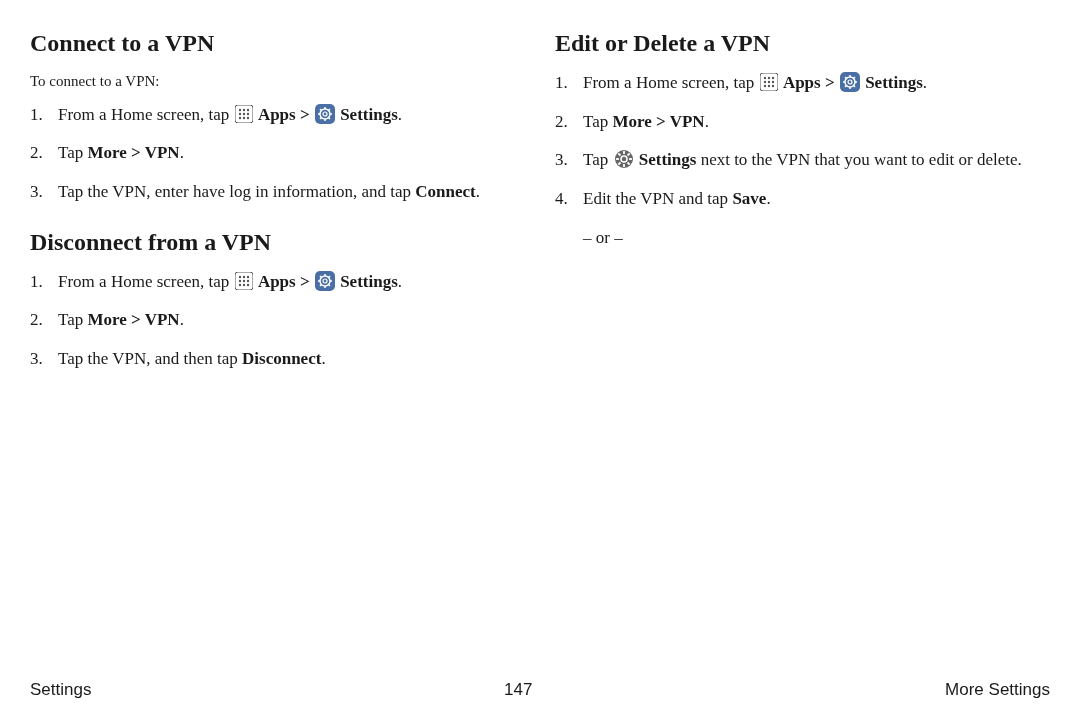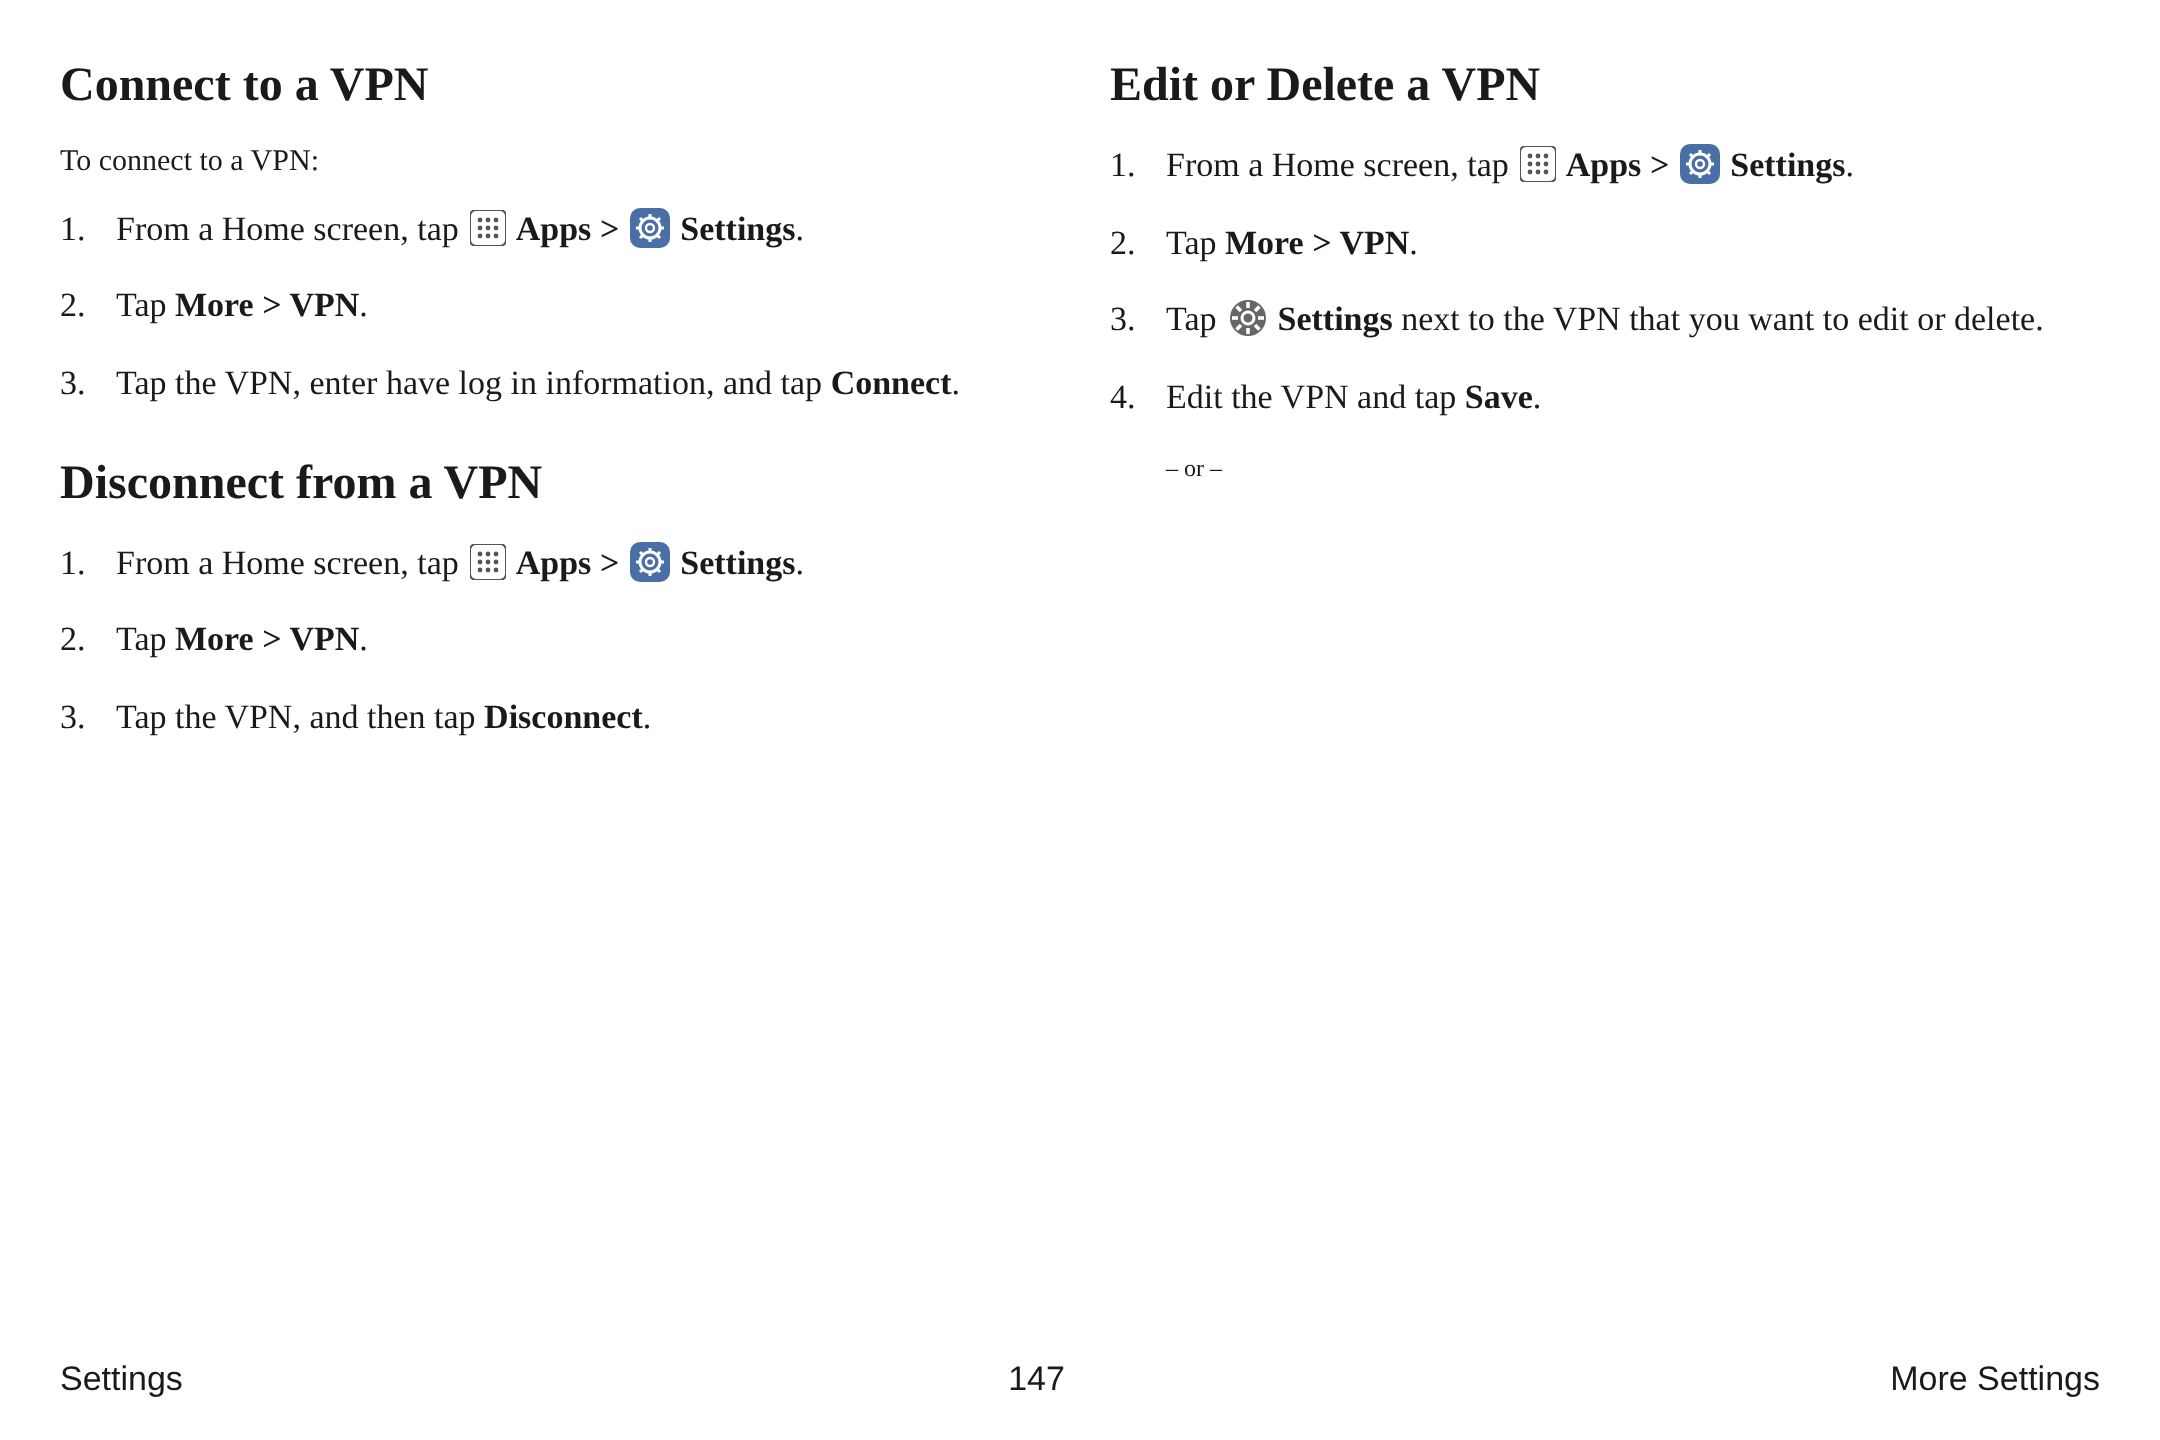--- a/index.html
+++ b/index.html
@@ -72,21 +72,21 @@
       display: inline-block;
       width: 20px;
       height: 20px;
       vertical-align: -4px;
       margin: 0 1px;
     }
     .bold {
       font-weight: 700;
     }
     .or-line {
-      font-size: 12px;
+      font-size: 17px;
       margin: 10px 0 12px 28px;
     }
     .indented {
       font-size: 17px;
       line-height: 1.45;
       margin-left: 28px;
     }
     .footer {
       position: absolute;
       bottom: 20px;

